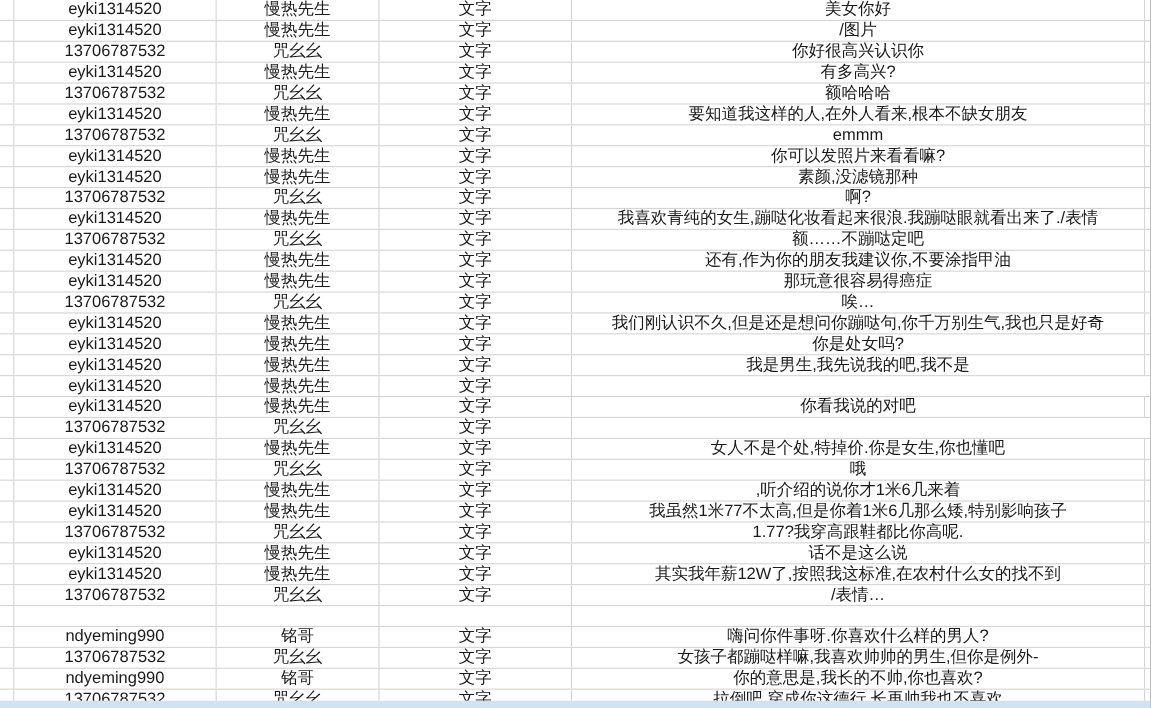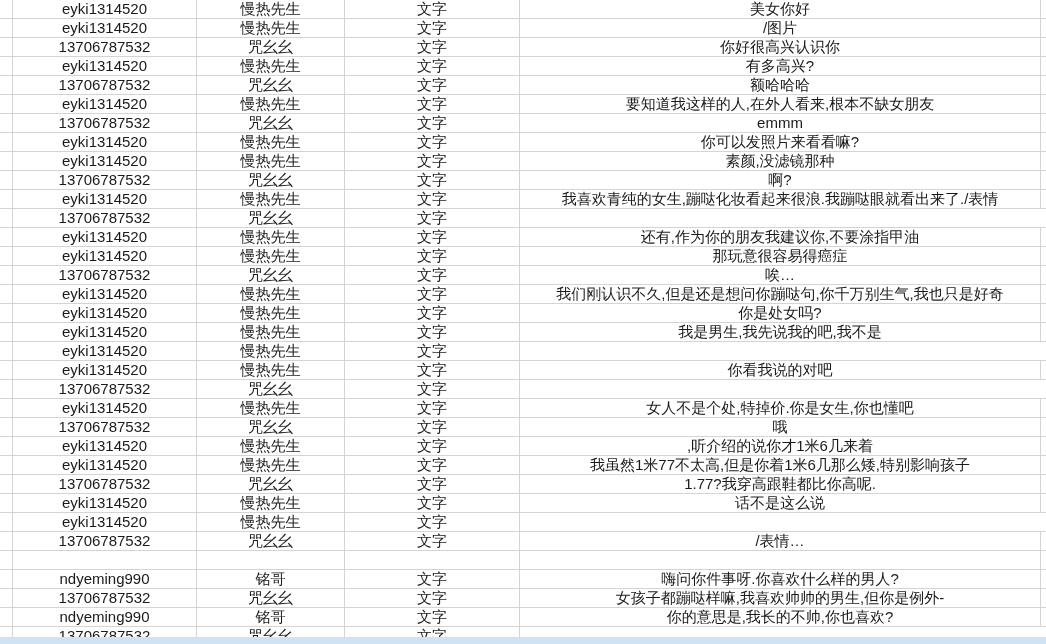--- a/index.html
+++ b/index.html
@@ -141,20 +141,21 @@
     <div class="cell c3">文字</div>
     <div class="cell c4">我喜欢青纯的女生,蹦哒化妆看起来很浪.我蹦哒眼就看出来了./表情</div>
     <div class="cell c5"></div>
   </div>
 
   <div class="row">
     <div class="cell c0"></div>
     <div class="cell c1">13706787532</div>
     <div class="cell c2">咒幺幺</div>
     <div class="cell c3">文字</div>
+    <div class="cell c4">额……不蹦哒定吧</div>
     <div class="cell c5"></div>
   </div>
 
   <div class="row">
     <div class="cell c0"></div>
     <div class="cell c1">eyki1314520</div>
     <div class="cell c2">慢热先生</div>
     <div class="cell c3">文字</div>
     <div class="cell c4">还有,作为你的朋友我建议你,不要涂指甲油</div>
     <div class="cell c5"></div>
@@ -282,20 +283,21 @@
     <div class="cell c3">文字</div>
     <div class="cell c4">话不是这么说</div>
     <div class="cell c5"></div>
   </div>
 
   <div class="row">
     <div class="cell c0"></div>
     <div class="cell c1">eyki1314520</div>
     <div class="cell c2">慢热先生</div>
     <div class="cell c3">文字</div>
+    <div class="cell c4">其实我年薪12W了,按照我这标准,在农村什么女的找不到</div>
     <div class="cell c5"></div>
   </div>
 
   <div class="row">
     <div class="cell c0"></div>
     <div class="cell c1">13706787532</div>
     <div class="cell c2">咒幺幺</div>
     <div class="cell c3">文字</div>
     <div class="cell c4">/表情…</div>
     <div class="cell c5"></div>
@@ -335,17 +337,18 @@
     <div class="cell c3">文字</div>
     <div class="cell c4">你的意思是,我长的不帅,你也喜欢?</div>
     <div class="cell c5"></div>
   </div>
 
   <div class="row">
     <div class="cell c0"></div>
     <div class="cell c1">13706787532</div>
     <div class="cell c2">咒幺幺</div>
     <div class="cell c3">文字</div>
+    <div class="cell c4">拉倒吧,穿成你这德行,长再帅我也不喜欢</div>
     <div class="cell c5"></div>
   </div>
 </div>
   <div class="bottom-strip"></div>
 </div>
 
 </body></html>

